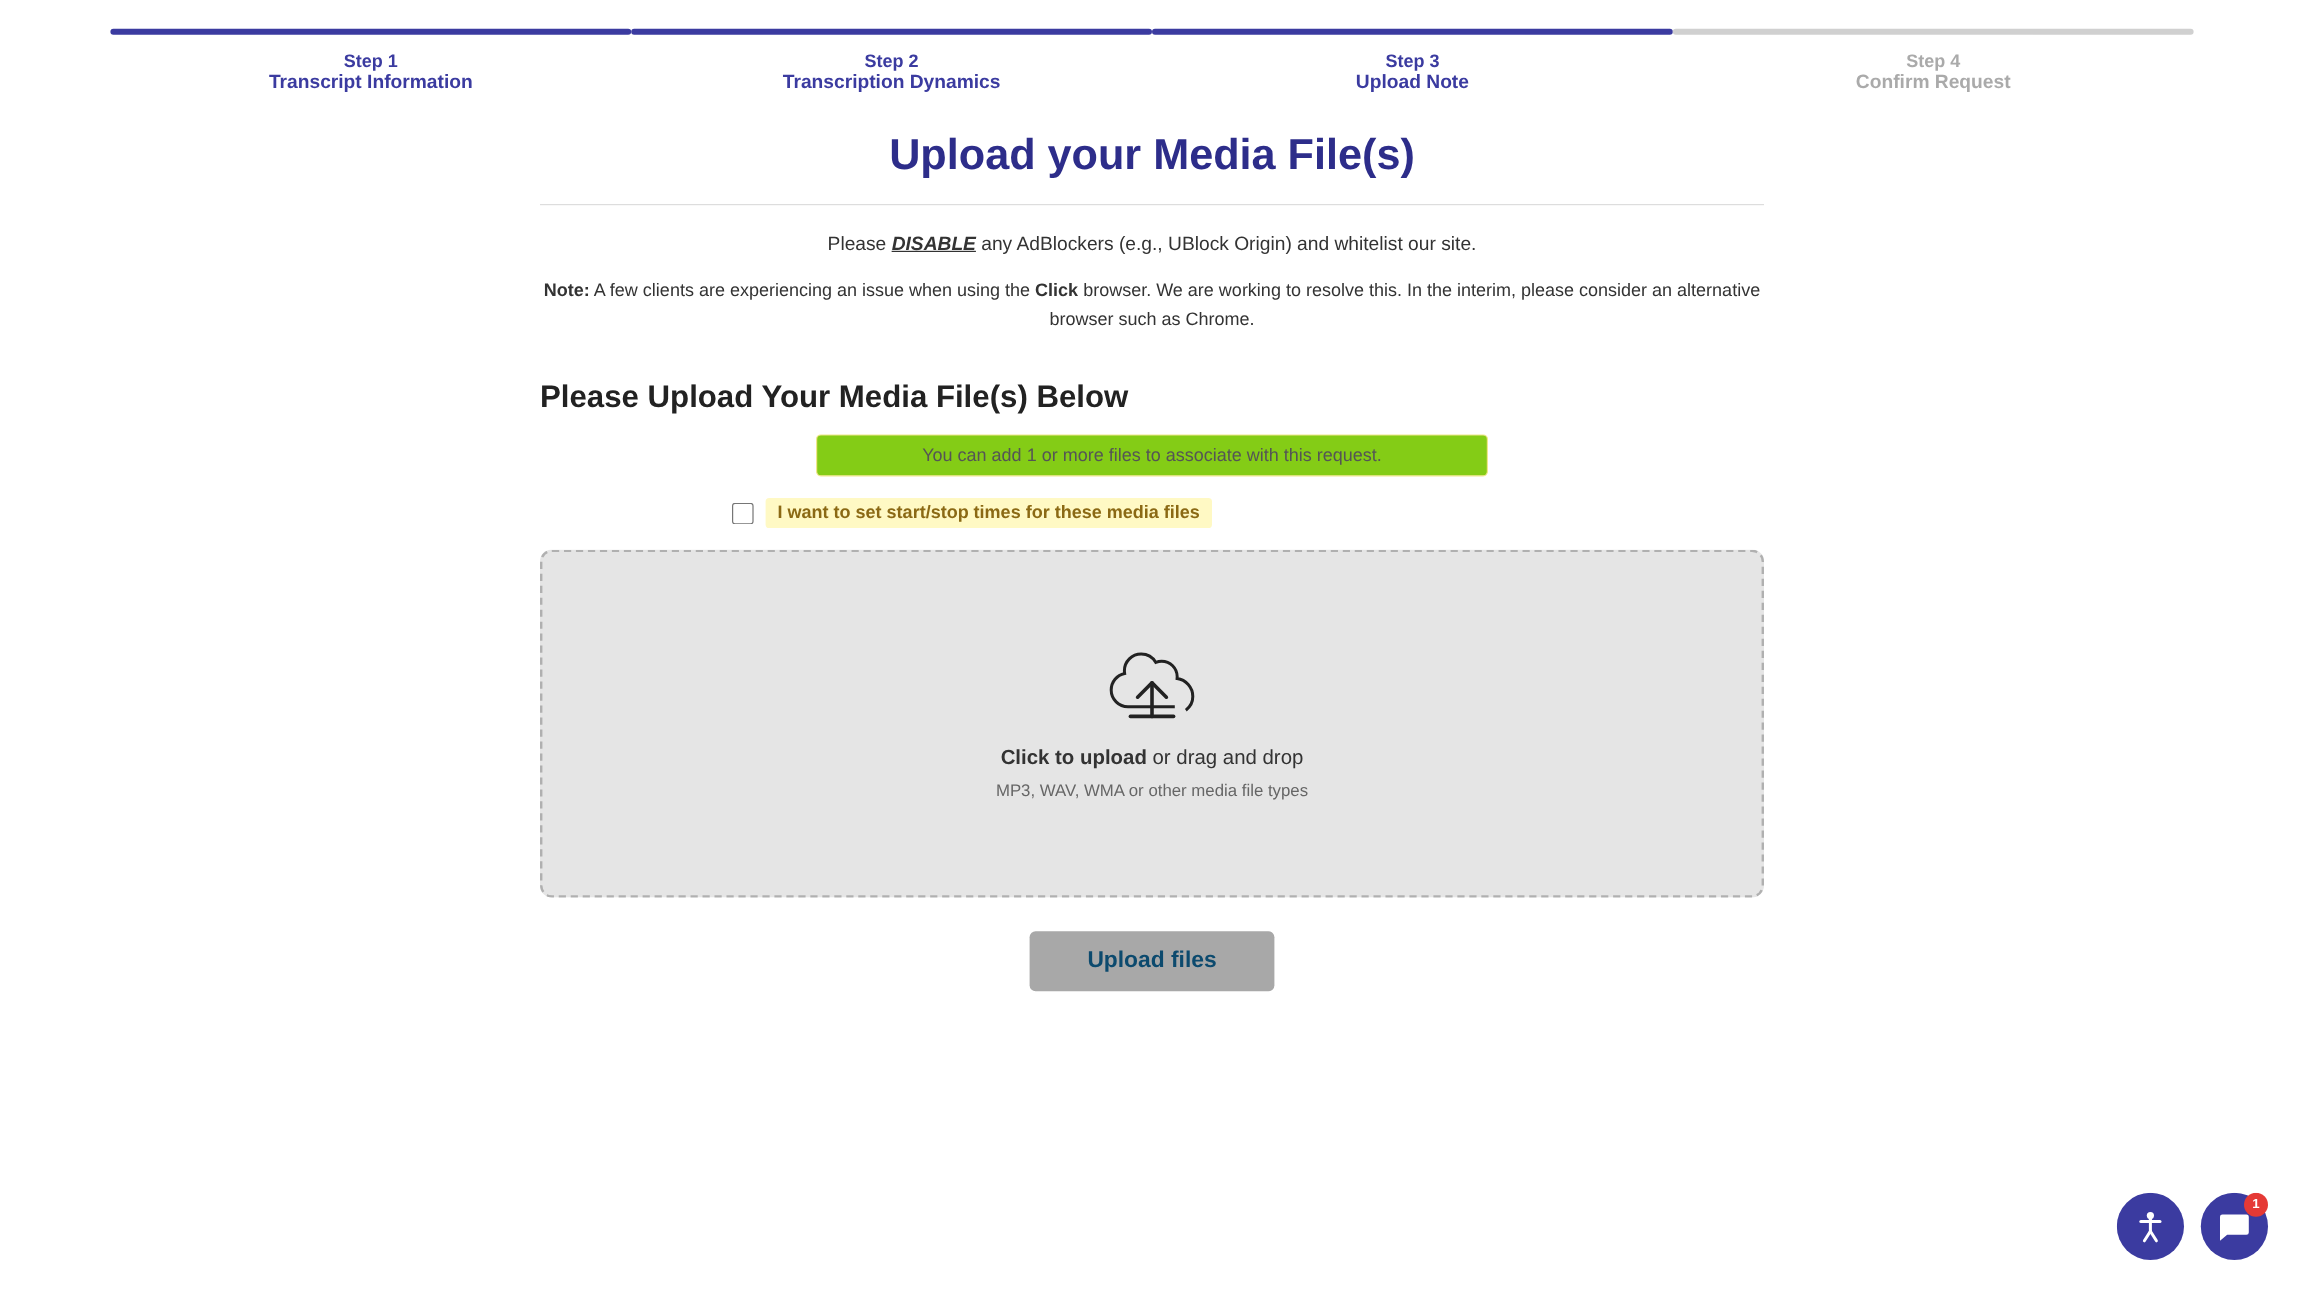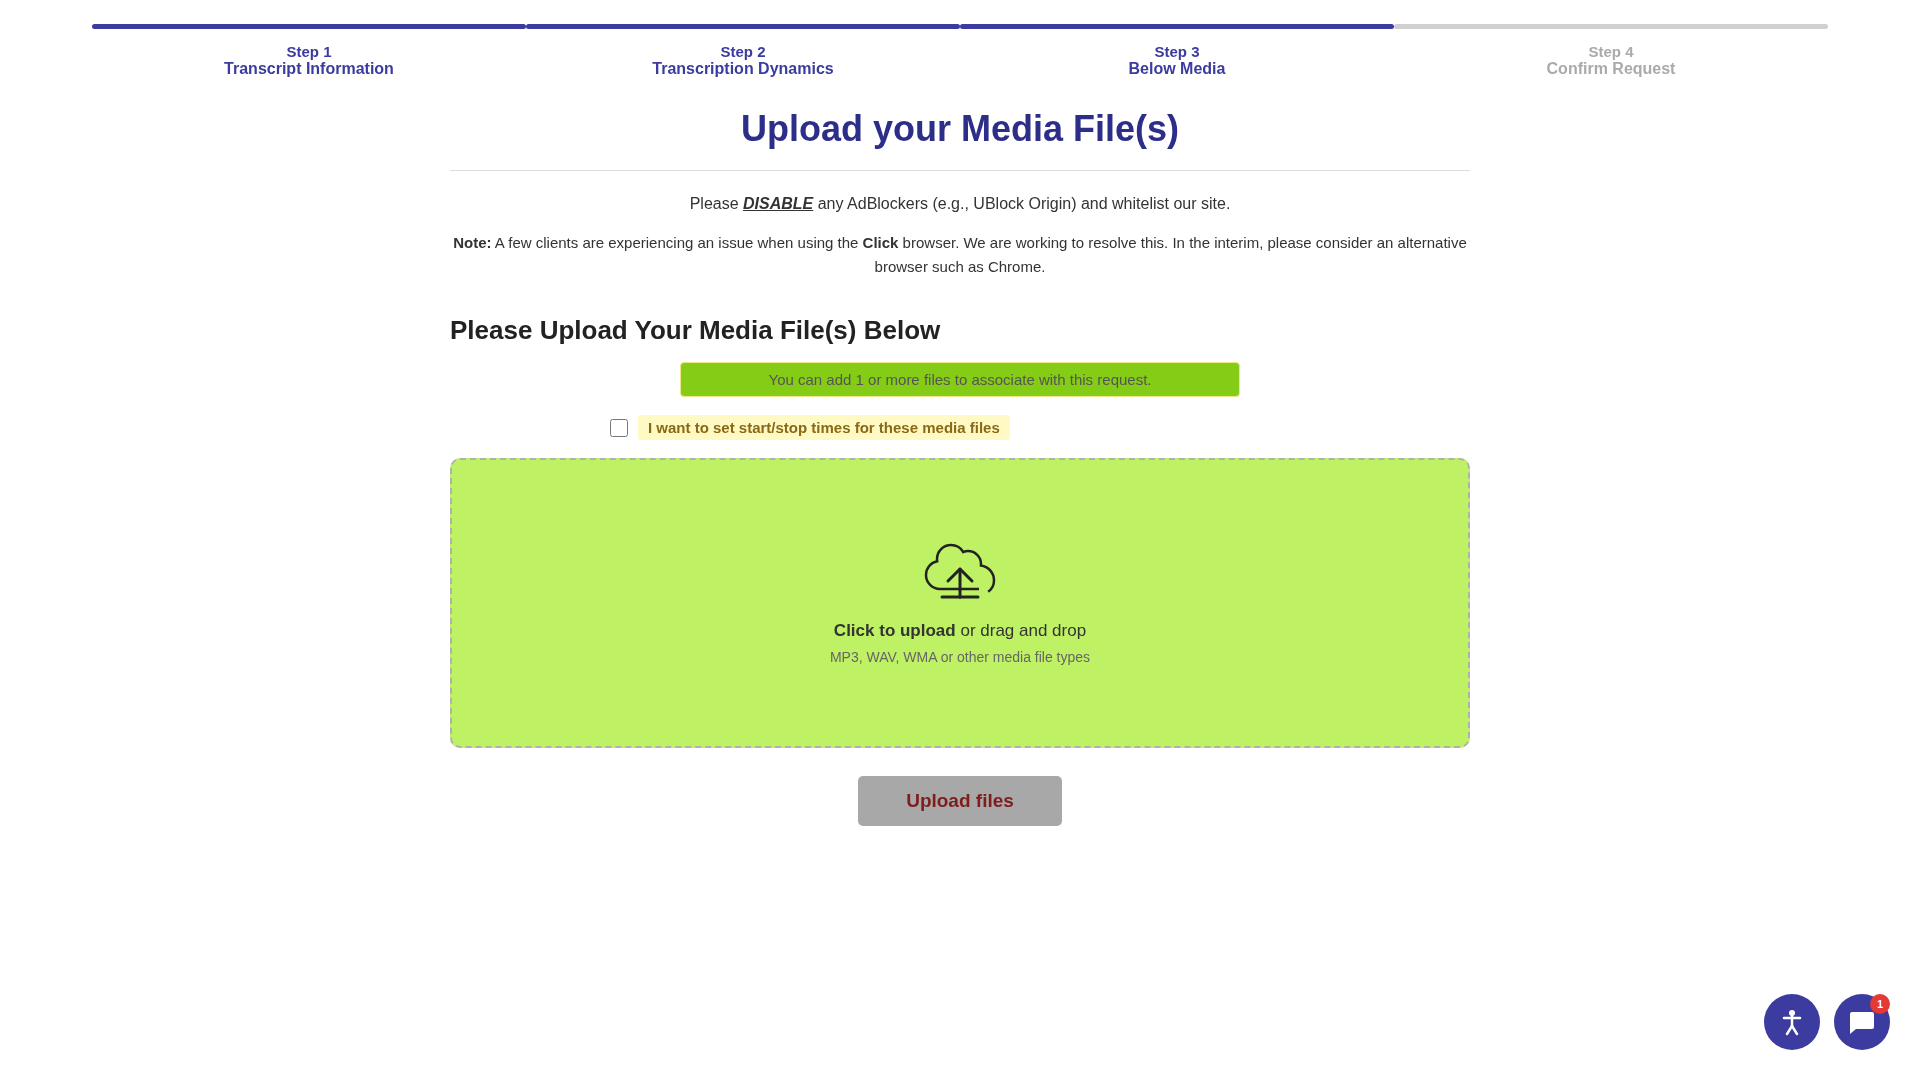--- a/index.html
+++ b/index.html
@@ -134,21 +134,21 @@
       font-weight: 700;
       color: #8b6914;
       background: #fff9c4;
       padding: 4px 10px;
       border-radius: 3px;
     }
 
     .dropzone {
       border: 2px dashed #b0b0b0;
       border-radius: 10px;
-      background: #bef264;
+      background: #e5e5e5;
       min-height: 290px;
       display: flex;
       flex-direction: column;
       align-items: center;
       justify-content: center;
       cursor: pointer;
       margin-bottom: 28px;
     }
 
     .cloud-icon {
@@ -166,21 +166,21 @@
 
     .file-types {
       font-size: 14px;
       color: #666;
     }
 
     .upload-btn {
       display: block;
       margin: 0 auto;
       background: #a8a8a8;
-      color: #7f1d1d;
+      color: #0c4a6e;
       border: none;
       border-radius: 5px;
       padding: 14px 48px;
       font-size: 19px;
       font-weight: 600;
       cursor: pointer;
       text-align: right;
     }
 
     
@@ -247,21 +247,21 @@
 
   <div class="step-item active">
     <div class="step-line active"></div>
     <span class="step-label-number">Step 2</span>
     <span class="step-label-title">Transcription Dynamics</span>
   </div>
 
   <div class="step-item active">
     <div class="step-line active"></div>
     <span class="step-label-number">Step 3</span>
-    <span class="step-label-title">Below Media</span>
+    <span class="step-label-title">Upload Note</span>
   </div>
 
   <div class="step-item inactive">
     <div class="step-line inactive"></div>
     <span class="step-label-number">Step 4</span>
     <span class="step-label-title">Confirm Request</span>
   </div>
 </div>
 
 <div class="main-content">

